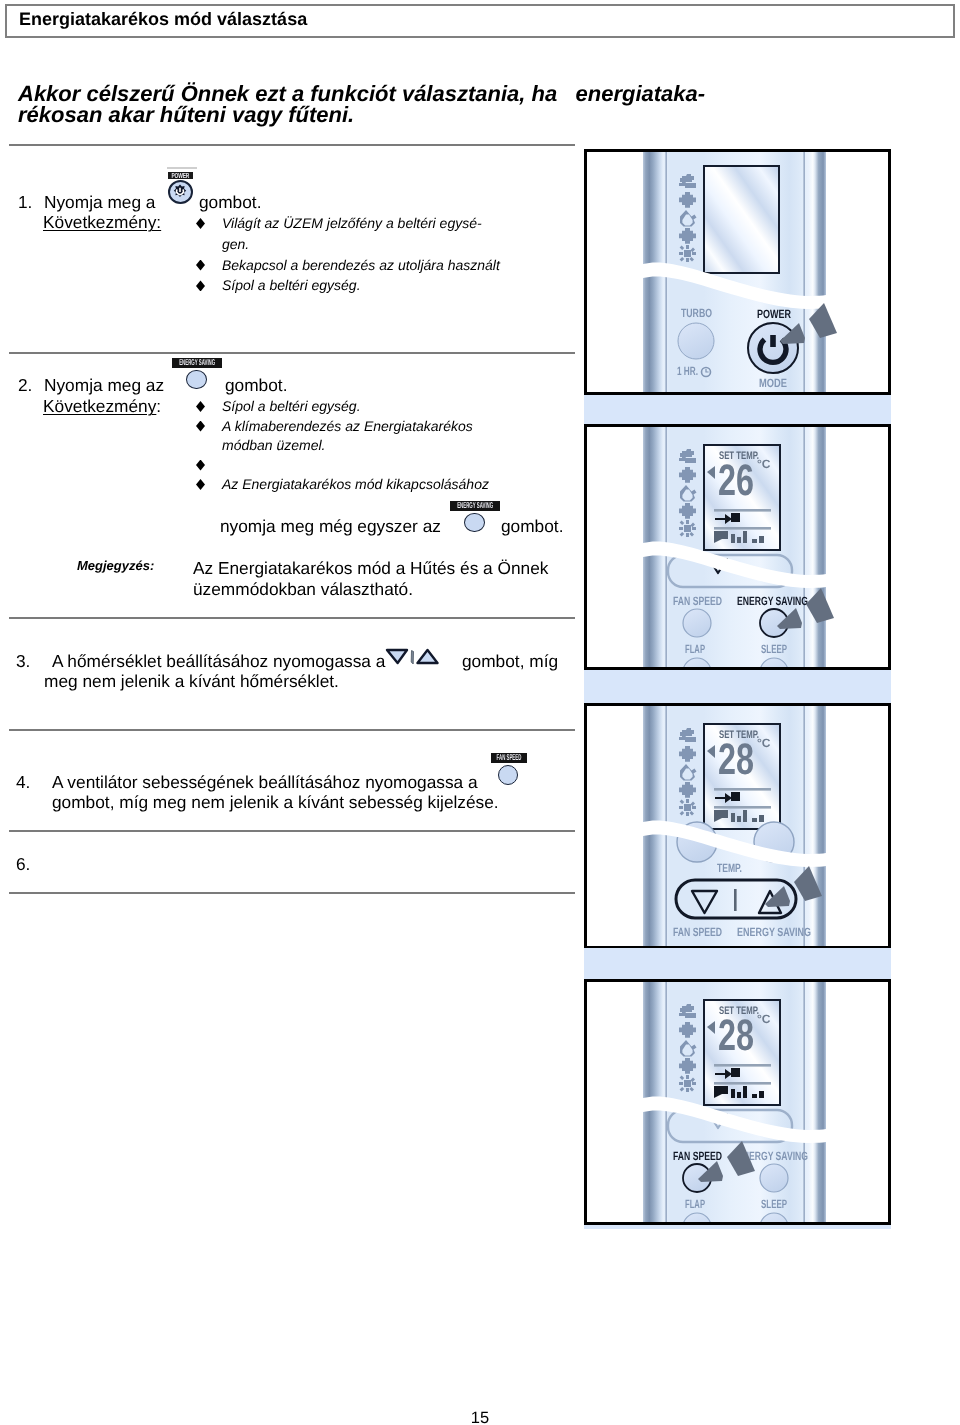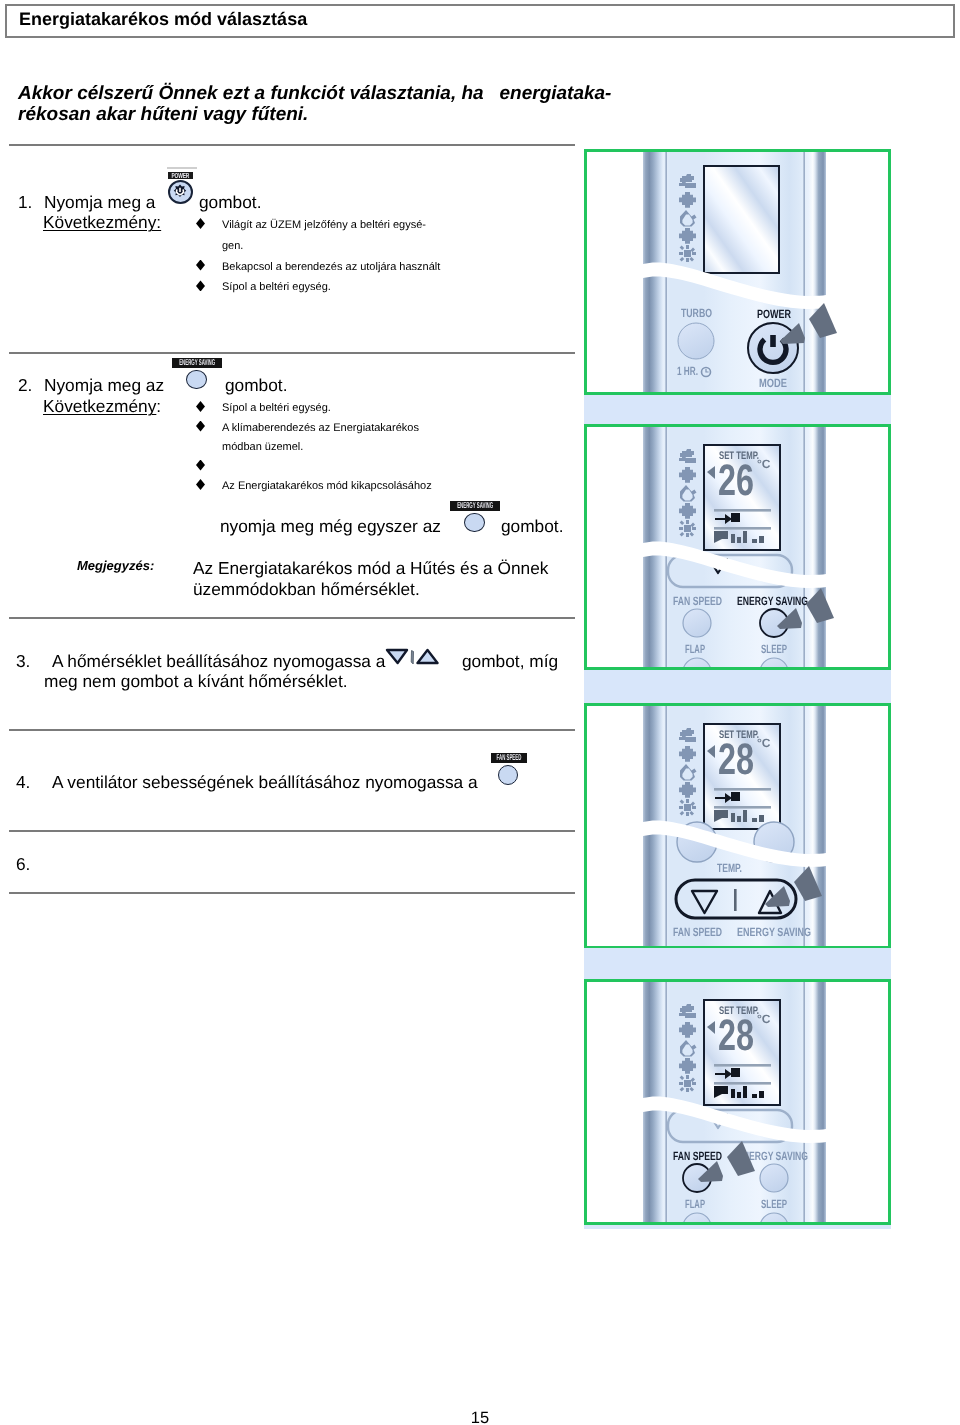--- a/index.html
+++ b/index.html
@@ -9,40 +9,40 @@
        -webkit-font-smoothing:antialiased;text-rendering:geometricPrecision;}
   .page{position:absolute;left:0;top:0;width:960px;height:1425px;}
   .abs{position:absolute;}
 
   
   .hdr{left:5px;top:4px;width:950px;height:34px;
        border:2px solid #808080;box-sizing:border-box;background:#fff;}
   .hdr-t{left:12px;top:3px;font-size:18px;font-weight:bold;white-space:nowrap;}
 
   
-  .intro{left:18px;top:84px;font-size:19px;font-weight:bold;font-style:italic;
+  .intro{left:18px;top:84px;font-size:22px;font-weight:bold;font-style:italic;
          line-height:20.5px;white-space:nowrap;}
 
   
   .rule{background:#7b7b7b;height:2px;left:9px;width:566px;}
 
   
   .txt{font-size:17.3px;line-height:20.8px;white-space:nowrap;}
   .u{text-decoration:underline;text-underline-offset:2px;
      text-decoration-thickness:1px;}
   .note-lbl{font-size:13px;font-weight:bold;font-style:italic;white-space:nowrap;margin-left:32px;}
   .pgno{left:0;top:1409px;width:960px;text-align:center;font-size:16.5px;line-height:19px;}
 
   
   .blrow{height:var(--lh,20.8px);line-height:var(--lh,20.8px);white-space:nowrap;}
   .dia{display:inline-block;width:26px;font-size:17.3px;}
   .dia::before{content:"";display:inline-block;width:9px;height:11px;
                background:#000;position:relative;top:1px;
                clip-path:polygon(50% 0%, 100% 50%, 50% 100%, 0% 50%);}
-  .bt{font-size:11px;}
+  .bt{font-size:14px;font-style:italic;}
 
   
   .ico-power{width:25px;height:37px;}
   .ico-bar{position:absolute;left:0px;top:0;width:30px;height:1.6px;background:#cfcfcf;}
   .ico-cap{position:absolute;left:0.5px;top:4.5px;width:25px;height:7.5px;
            background:#1a1a1a;color:#e8e8ee;font-size:8px;line-height:9px;
            text-align:center;overflow:hidden;letter-spacing:-0.3px;
            font-weight:bold;font-family:"Liberation Sans",sans-serif;}
   .ico-cap{display:flex;align-items:center;justify-content:center;}
   .ico-cap>span{display:block;transform:scaleX(0.62) scaleY(0.9);
@@ -61,21 +61,21 @@
   .ico-cap2>span{display:block;transform:scaleX(0.46) scaleY(0.9);
                  transform-origin:center center;white-space:nowrap;
                  letter-spacing:0px;}
   .ico-knob2{position:absolute;top:11.7px;width:21px;height:19.5px;
              background:#c9d9f2;border:1.6px solid #182338;
              border-radius:50%;box-sizing:border-box;}
 
   .ico-temp{width:54px;height:20px;}
 
   
-  .frm{left:584px;border:3px solid #22c55e;background:#fff;box-sizing:border-box;
+  .frm{left:584px;border:3px solid #000000;background:#fff;box-sizing:border-box;
        width:307px;overflow:hidden;}
   .spc{left:584px;width:307px;background:#d8e6fa;}
   .rcl{font-family:"Liberation Sans",sans-serif;font-size:12px;font-weight:bold;
        fill:#8296b4;}
   .rcb{fill:#111827;}
   .lcdcap{font-family:"Liberation Sans",sans-serif;font-size:11px;font-weight:bold;
           fill:#5c6a7d;}
   .lcdbig{font-family:"Liberation Sans",sans-serif;font-size:44px;font-weight:bold;
           fill:#6d7b8e;}
   .lcdunit{font-family:"Liberation Sans",sans-serif;font-size:12px;font-weight:bold;
@@ -155,43 +155,44 @@
     <div class="ico-cap2">
         <span>ENERGY SAVING</span>
       </div>
     <div class="ico-knob2" style="left:13.8px;"></div>
   </div>
   <div class="abs txt" style="left:501px;top:516px">gombot.</div>
 
   <div class="abs note-lbl" style="left:45px;top:558px">Megjegyzés:</div>
   <div class="abs txt" style="left:193px;top:558px">
     <div>Az Energiatakarékos mód a Hűtés és a Önnek</div>
-    <div>üzemmódokban hőmérséklet.</div>
+    <div>üzemmódokban választható.</div>
   </div>
 
   <div class="abs txt" style="left:16px;top:651px">3.</div>
   <div class="abs txt" style="left:52px;top:651px">A hőmérséklet beállításához nyomogassa a</div>
   <div class="abs ico-temp" style="left:385px;top:647px">
     <svg viewBox="0 0 54 20" width="54" height="20">
       <path d="M2 3 H22 L12.6 16 Z" fill="#c9d9f2" stroke="#11182b" stroke-width="2.4" stroke-linejoin="round"></path>
       <path d="M26.5 3.5 L28.5 4.5 L28.2 17 L26.2 15 Z" fill="#7b8796" stroke="#4a5562" stroke-width="0.8"></path>
       <path d="M42.5 3 L52.5 16 H32.5 Z" fill="#c9d9f2" stroke="#11182b" stroke-width="2.4" stroke-linejoin="round"></path>
     </svg>
   </div>
   <div class="abs txt" style="left:462px;top:651px">gombot, míg</div>
-  <div class="abs txt" style="left:44px;top:671px">meg nem gombot a kívánt hőmérséklet.</div>
+  <div class="abs txt" style="left:44px;top:671px">meg nem jelenik a kívánt hőmérséklet.</div>
 
   <div class="abs txt" style="left:16px;top:772px">4.</div>
   <div class="abs txt" style="left:52px;top:772px">A ventilátor sebességének beállításához nyomogassa a</div>
   <div class="abs ico-es" style="left:490px;top:753px">
     <div class="ico-cap2" style="width:36px;left:0.5px">
         <span>FAN SPEED</span>
       </div>
     <div class="ico-knob2" style="left:8px;width:20px;height:20px"></div>
   </div>
+  <div class="abs txt" style="left:52px;top:792px">gombot, míg meg nem jelenik a kívánt sebesség kijelzése.</div>
 
   <div class="abs txt" style="left:16px;top:854px">6.</div>
 
   <div class="abs frm" style="top:149px;height:246px">
     <svg viewBox="0 0 301 240" width="301" height="240">
       <g>
         <rect x="56" y="0" width="183" height="240" fill="url(#bodyG)"></rect>
         <rect x="78.5" y="0" width="1.3" height="240" fill="#7b90af" opacity=".85"></rect>
         <rect x="216.5" y="0" width="1.3" height="240" fill="#7b90af" opacity=".85"></rect>
       </g>

